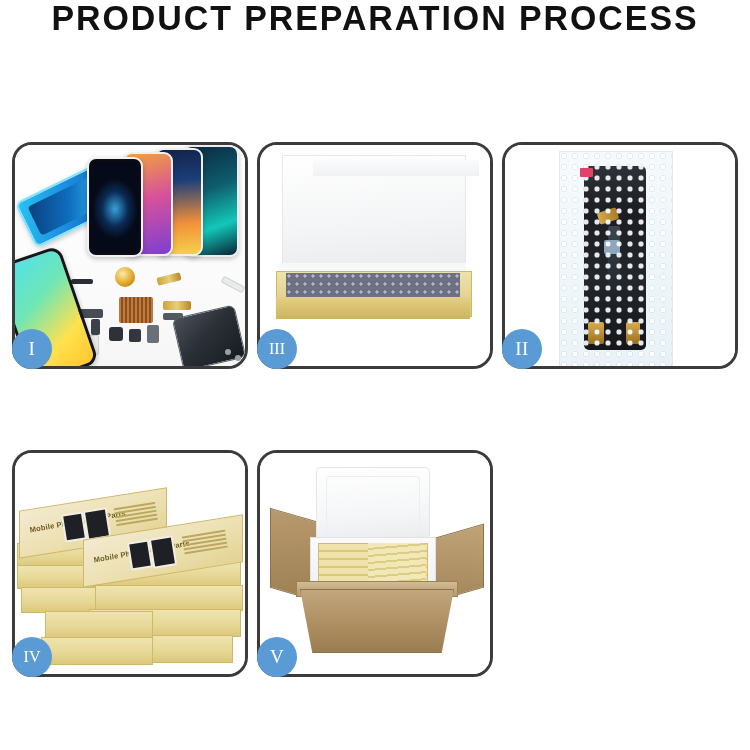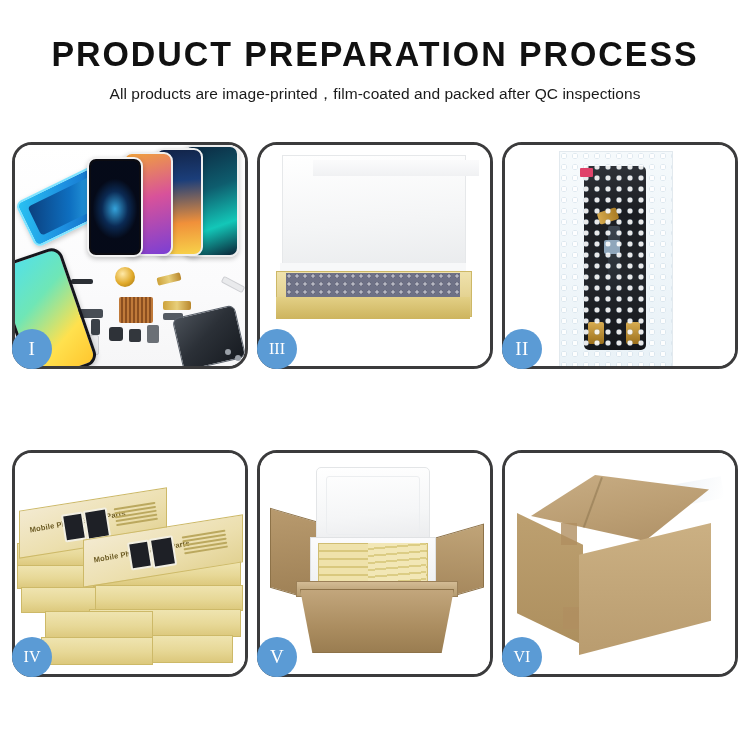--- a/index.html
+++ b/index.html
@@ -11,21 +11,20 @@
     width: 750px;
     height: 750px;
     overflow: hidden;
     font-family: "Liberation Sans", sans-serif;
     -webkit-font-smoothing: antialiased;
   }
 
   
   .header {
     text-align: center;
-    padding-top: 36px;
   }
   .title {
     font-family: "Liberation Sans", sans-serif;
     font-size: 35px;
     font-weight: bold;
     color: #111111;
     letter-spacing: 2.0px;
     line-height: 1.05;
     margin: 0;
     transform: scaleX(0.97);
@@ -324,21 +323,20 @@
     position:absolute; left:150px; top:6px; width:56px; height:22px;
     background: linear-gradient(120deg, rgba(235,240,245,.9), rgba(255,255,255,0));
     transform: rotate(-10deg);
   }
 </style>
 </head>
 <body>
 
 <div class="header">
   <h1 class="title">PRODUCT PREPARATION PROCESS</h1>
-  <p class="subtitle">All products are image-printed，film-coated and packed after QC inspections</p>
 </div>
 
 <div class="grid">
 
   <div class="panel">
     <div class="panel-clip p1">
       <div class="ph ph-a"></div>
       <div class="ph ph-e"></div>
       <div class="ph ph-d"></div>
       <div class="ph ph-c"></div>
@@ -445,29 +443,14 @@
       <div class="c5-foamlid"></div>
       <div class="c5-foambody"></div>
       <div class="c5-content"></div>
       <div class="c5-content2"></div>
       <div class="c5-rim"></div>
       <div class="c5-body"></div>
     </div>
     <div class="badge">V</div>
   </div>
 
-  <div class="panel">
-    <div class="panel-clip p6">
-      <div class="c6">
-        <div class="c6-shine"></div>
-        <div class="c6-top">
-          <div class="c6-seam"></div>
-        </div>
-        <div class="c6-left"></div>
-        <div class="c6-right"></div>
-        <div class="c6-tape1"></div>
-        <div class="c6-tape2"></div>
-      </div>
-    </div>
-    <div class="badge wide">VI</div>
-  </div>
 
 </div>
 
 </body></html>

